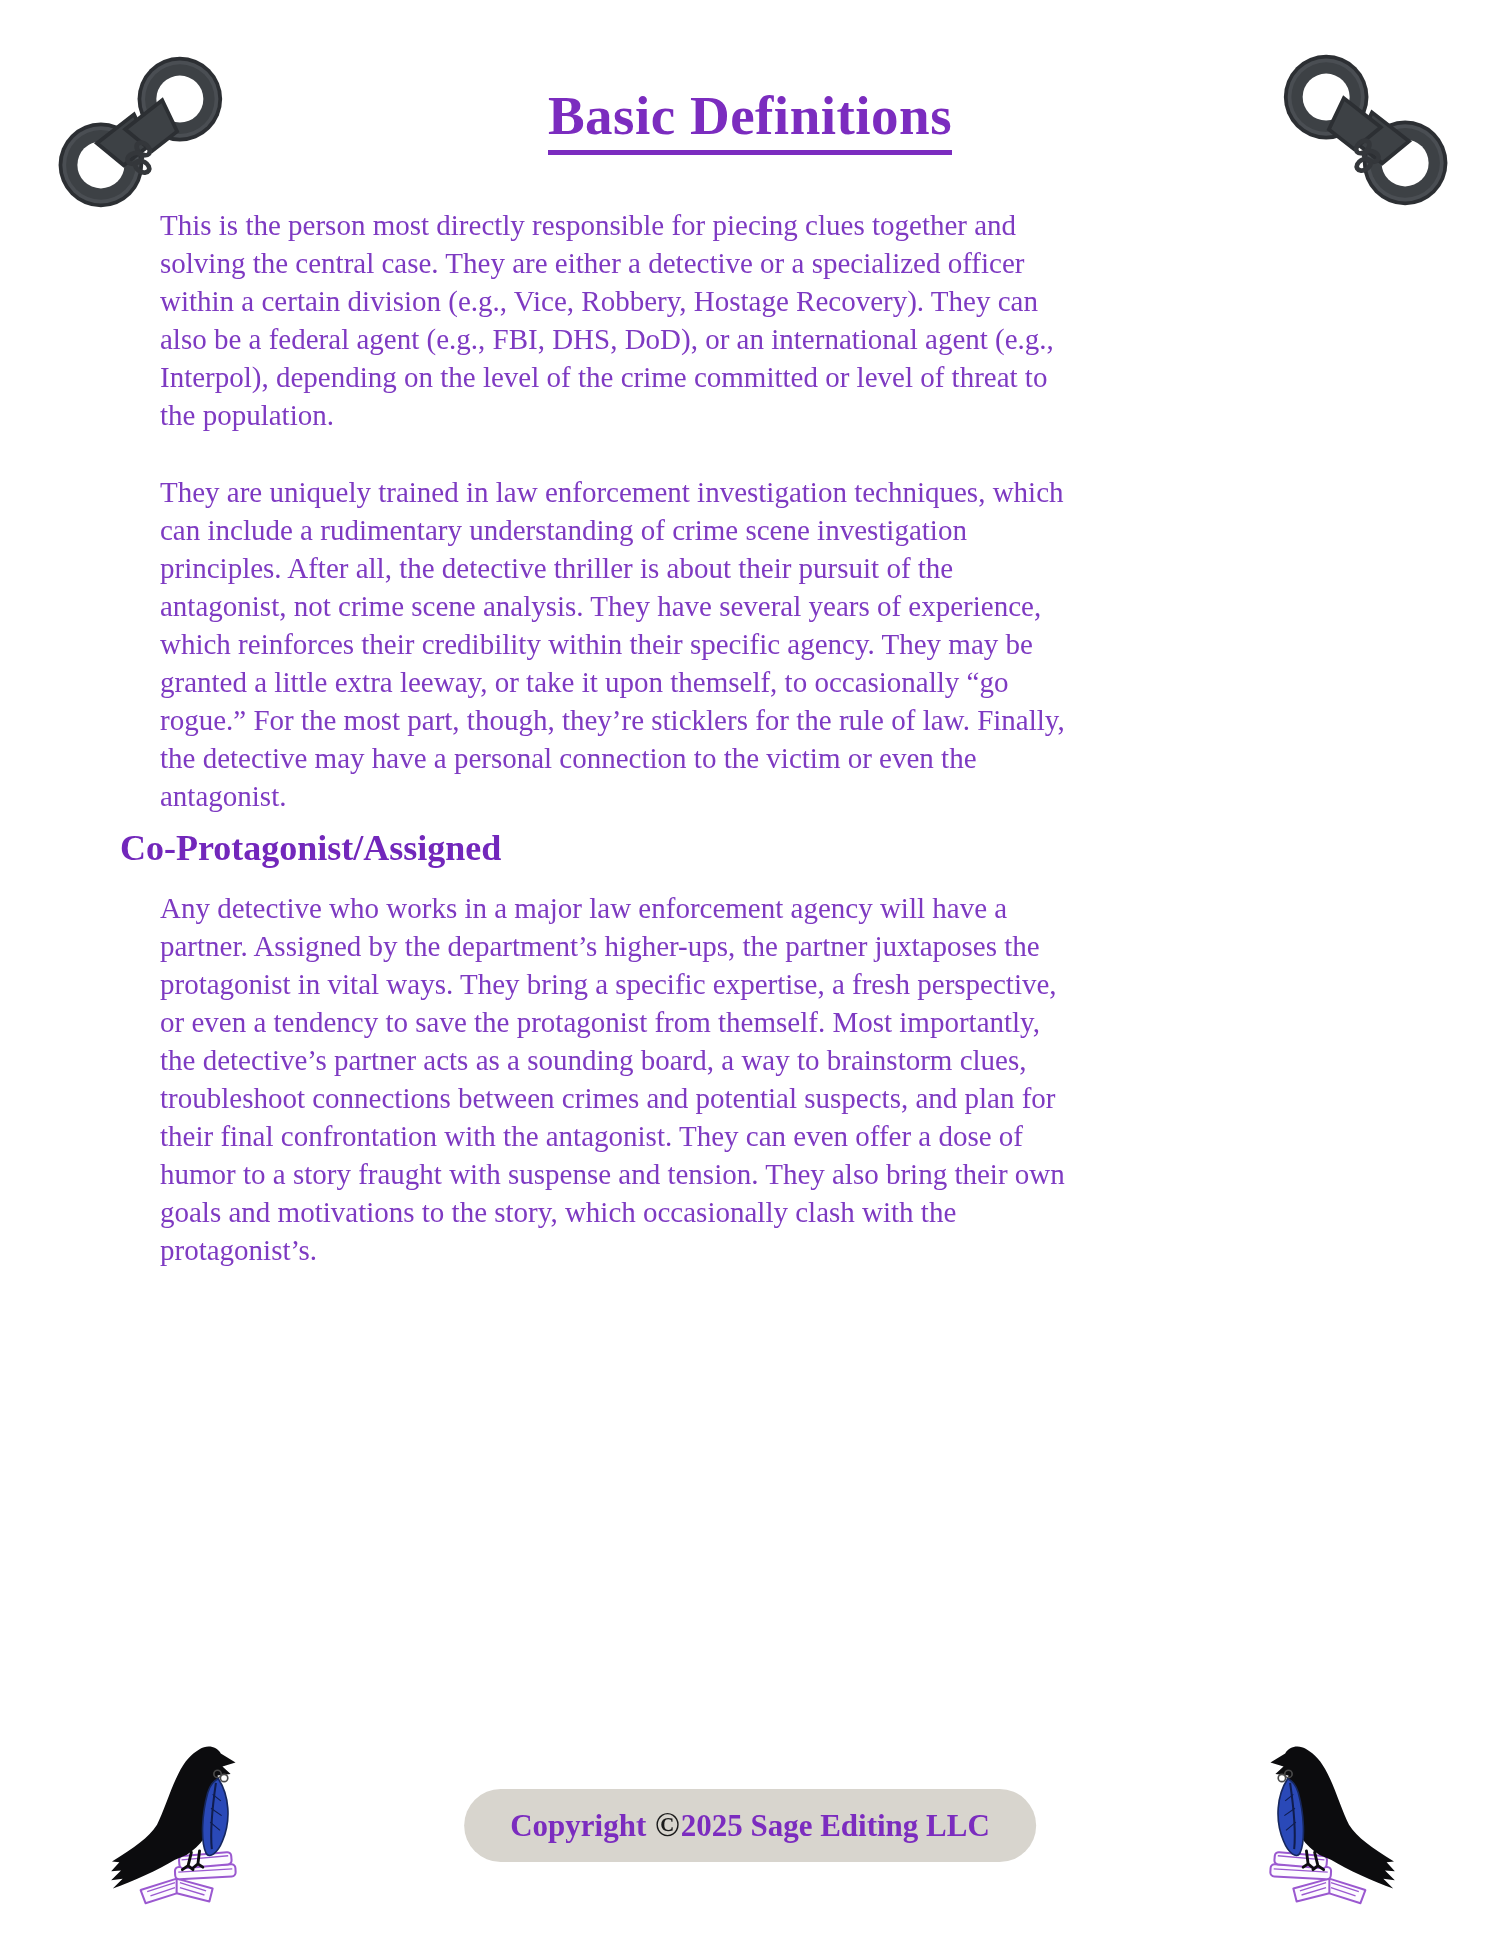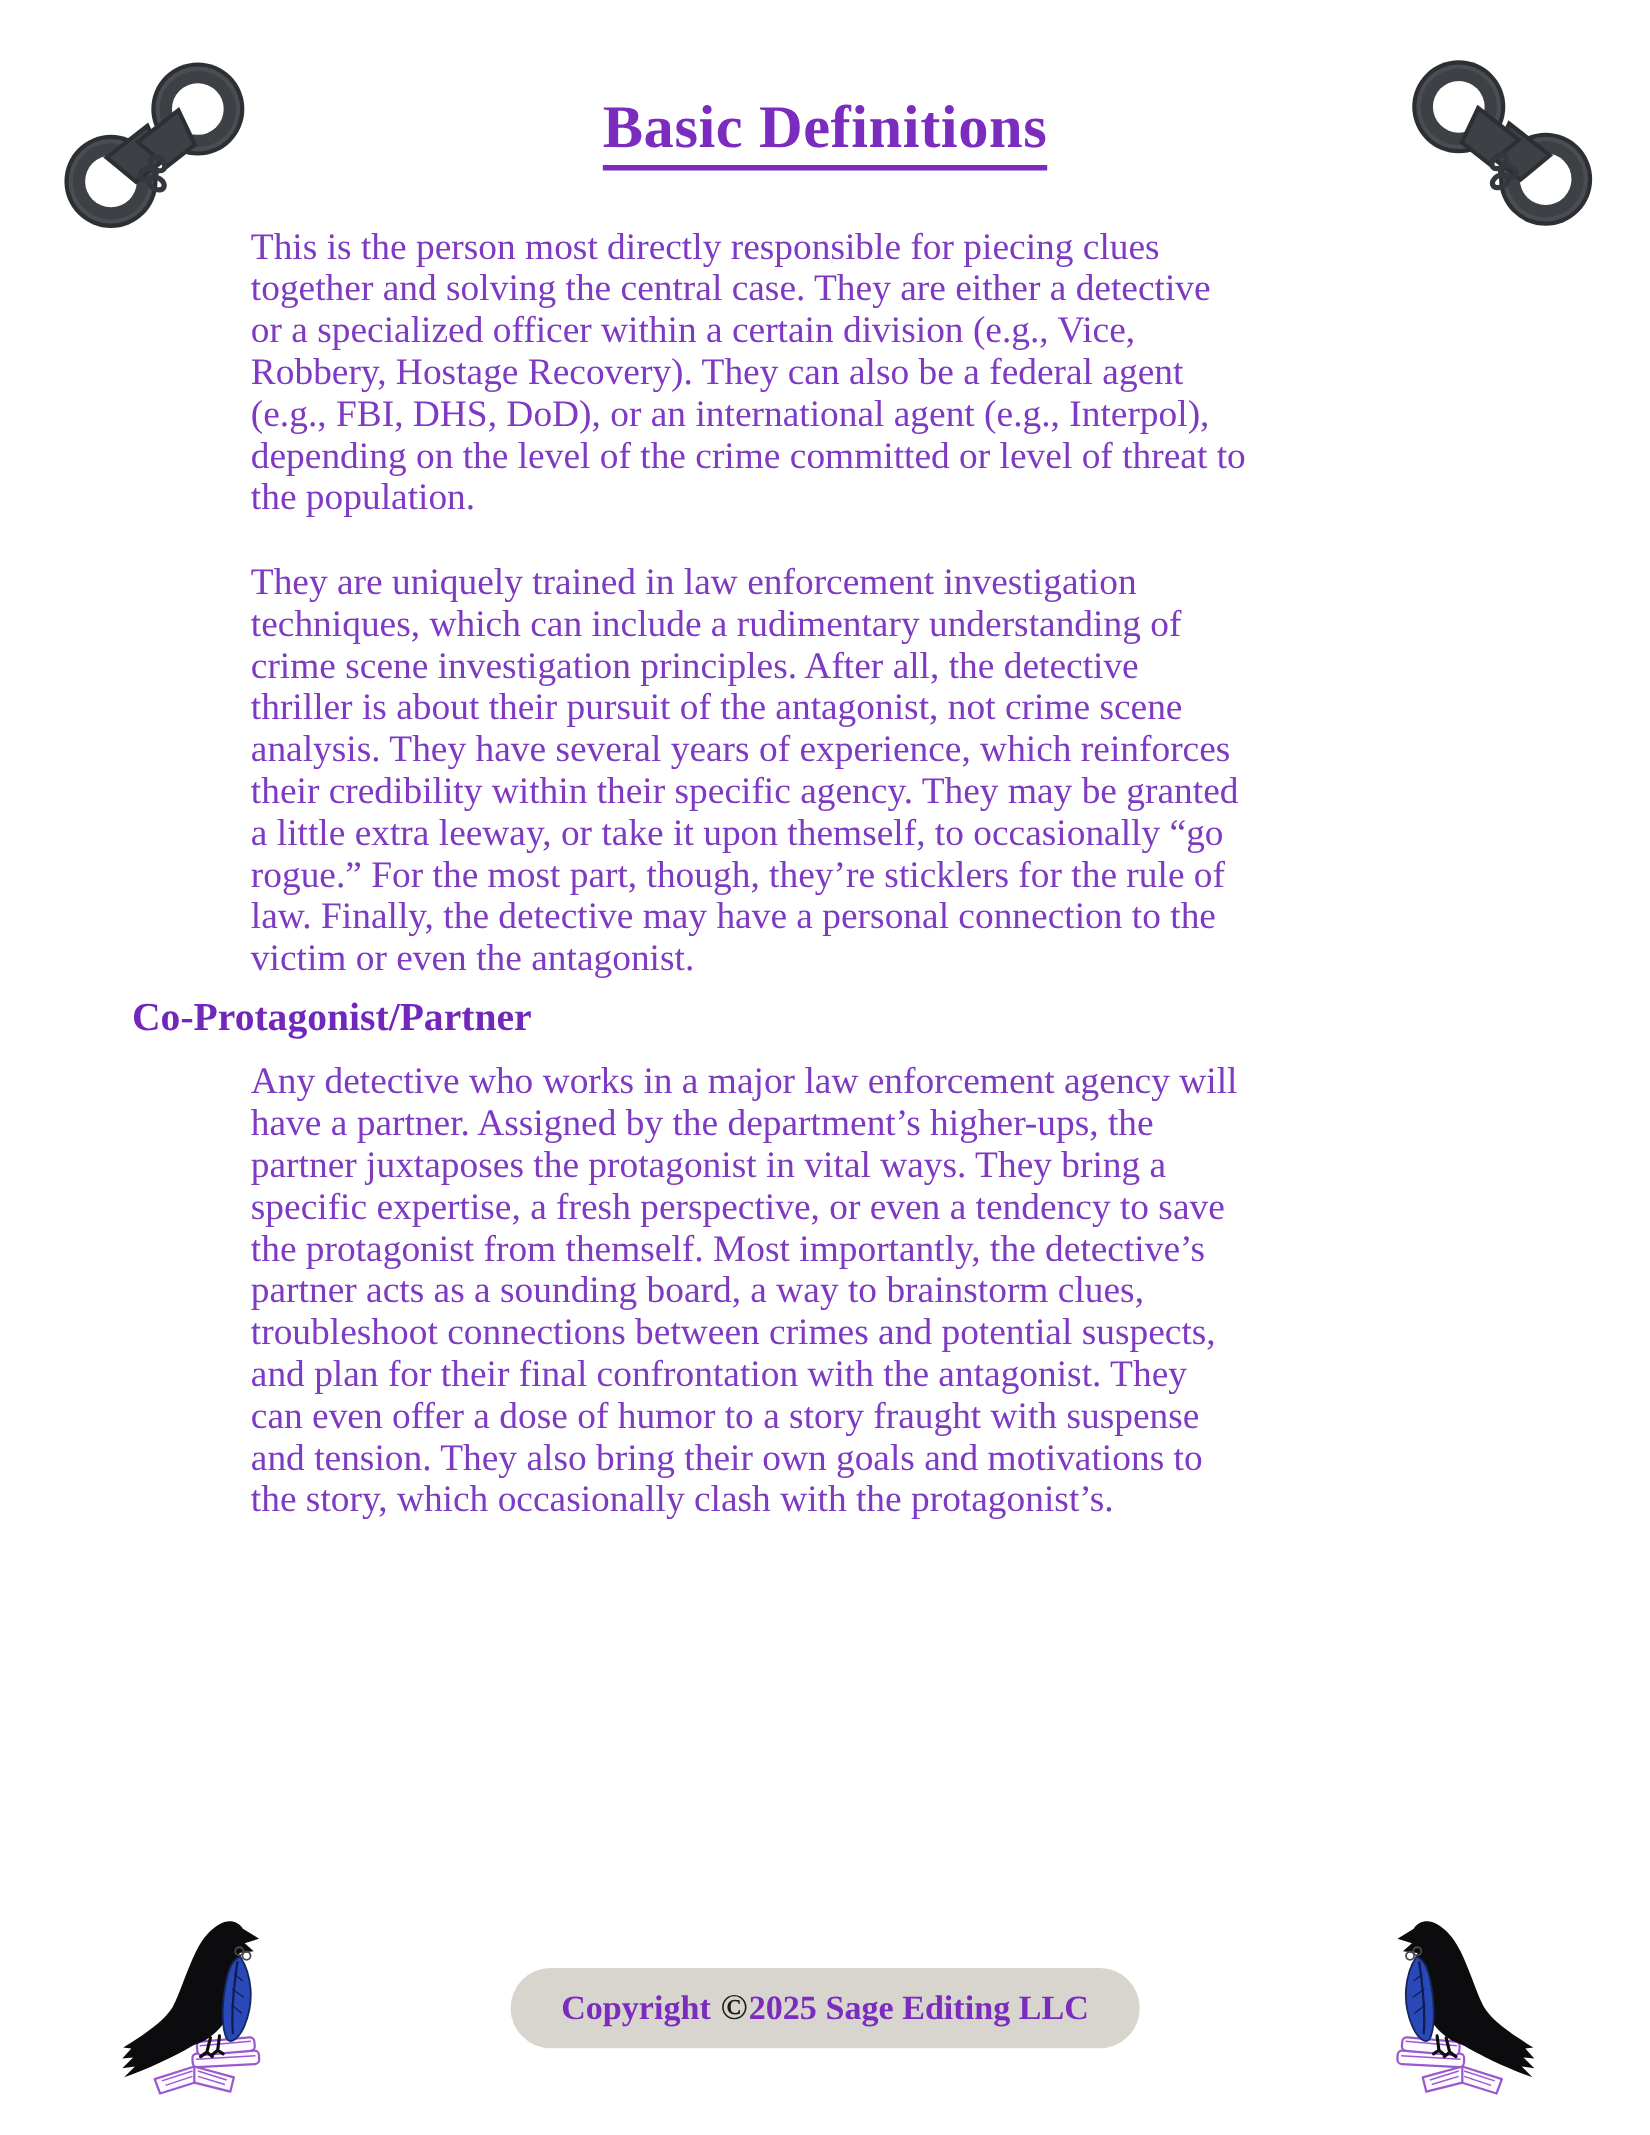--- a/index.html
+++ b/index.html
@@ -34,23 +34,23 @@
   .content{
     position:absolute;top:206px;left:120px;width:1020px;
   }
   .section-heading{
     margin:0 0 20px 0;
     font-size:36px;font-weight:bold;
     color:#7227bb;
   }
   .section-heading.second{margin-top:8px;}
   .body-para{
-    margin:0 0 39px 108px;
+    margin:0 0 39px 40px;
     width:905px;
-    font-size:34px;
+    font-size:29px;
     line-height:38px;
     color:#7e3ac2;
   }
   .body-para.last-of-section{margin-bottom:12px;}
   
   .footer-pill{
     position:absolute;bottom:79px;left:50%;
     transform:translateX(-50%);
     background:#d8d5ce;
     border-radius:999px;
@@ -120,21 +120,21 @@
   </div>
 
   <div class="title-wrap">
     <span class="title">Basic Definitions</span>
   </div>
 
   <div class="content">
     <p class="body-para">This is the person most directly responsible for piecing clues together and solving the central case. They are either a detective or a specialized officer within a certain division (e.g., Vice, Robbery, Hostage Recovery). They can also be a federal agent (e.g., FBI, DHS, DoD), or an international agent (e.g., Interpol), depending on the level of the crime committed or level of threat to the population.</p>
     <p class="body-para last-of-section">They are uniquely trained in law enforcement investigation techniques, which can include a rudimentary understanding of crime scene investigation principles. After all, the detective thriller is about their pursuit of the antagonist, not crime scene analysis. They have several years of experience, which reinforces their credibility within their specific agency. They may be granted a little extra leeway, or take it upon themself, to occasionally “go rogue.” For the most part, though, they’re sticklers for the rule of law. Finally, the detective may have a personal connection to the victim or even the antagonist.</p>
 
-    <h2 class="section-heading second">Co-Protagonist/Partner</h2>
+    <h2 class="section-heading second">Co-Protagonist/Assigned</h2>
     <p class="body-para">Any detective who works in a major law enforcement agency will have a partner. Assigned by the department’s higher-ups, the partner juxtaposes the protagonist in vital ways. They bring a specific expertise, a fresh perspective, or even a tendency to save the protagonist from themself. Most importantly, the detective’s partner acts as a sounding board, a way to brainstorm clues, troubleshoot connections between crimes and potential suspects, and plan for their final confrontation with the antagonist. They can even offer a dose of humor to a story fraught with suspense and tension. They also bring their own goals and motivations to the story, which occasionally clash with the protagonist’s.</p>
   </div>
 
   <div class="crow left">
     <svg viewBox="0 0 200 220" width="178" height="180" aria-hidden="true">
 
       <g stroke="#9b59d0" stroke-width="2.5" fill="#fdfbff" stroke-linejoin="round">
         <path d="M58,192 L102,178 L146,190 L142,206 L102,196 L64,208 Z"></path>
         <path d="M102,178 L102,196"></path>
         <path d="M66,194 L100,183 M70,199 L100,189 M106,183 L138,193 M106,189 L136,198" stroke-width="1.6"></path>

